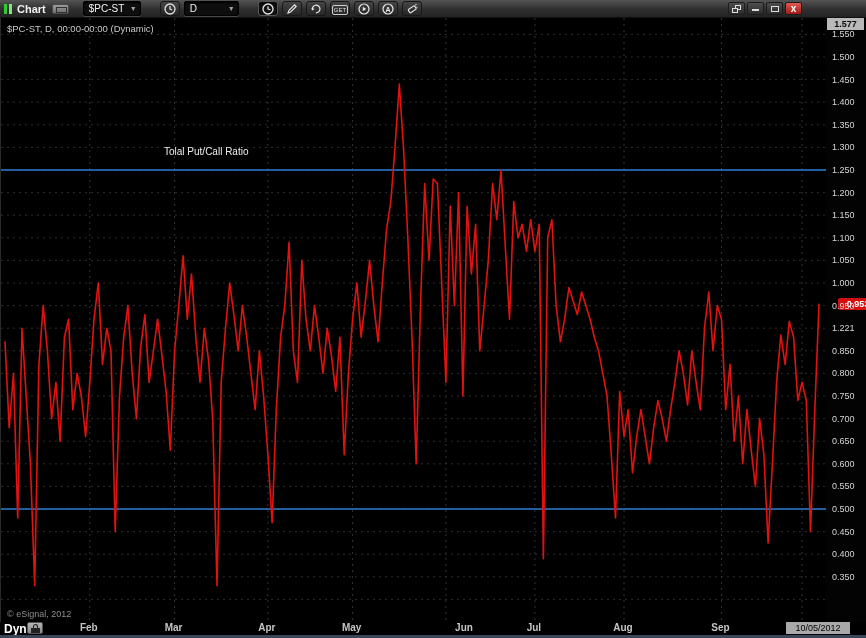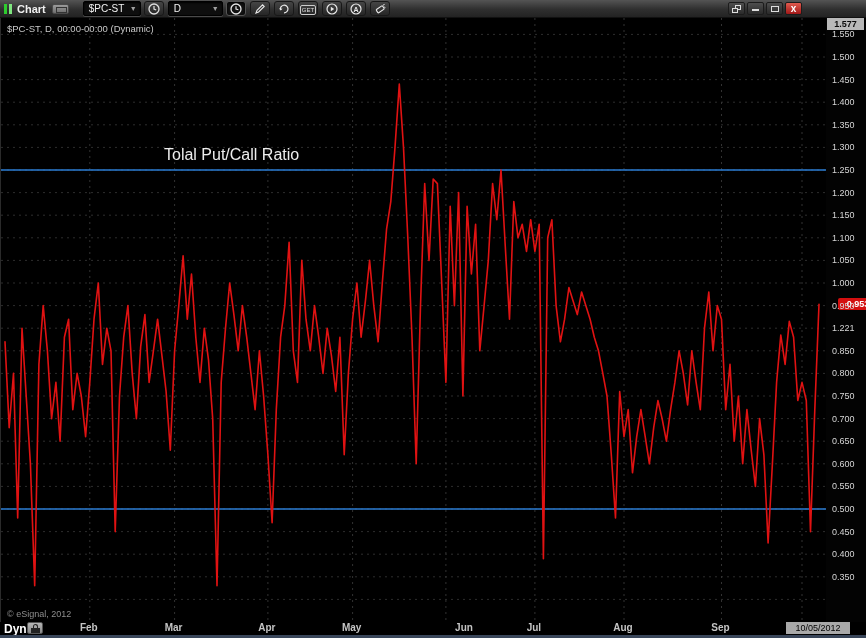--- a/index.html
+++ b/index.html
@@ -15,21 +15,21 @@
   .gbars i { width:3px; height:10px; background:#2ecc2e; display:block; }
   .gbars i:last-child { background:#7fe57f; height:10px; }
   #app-label { color:#f0f0f0; font-size:11px; font-weight:bold; margin-right:6px; }
   .badge { width:17px; height:10px; background:linear-gradient(#9a9a9a,#6f6f6f);
     border:1px solid #4a4a4a; border-radius:2px; margin-right:14px; position:relative; }
   .badge:before { content:""; position:absolute; left:3px; top:2px; width:9px; height:4px;
     border:1px solid #333; }
   .combo { height:15px; background:#0e0e0e; border:1px solid #000;
     box-shadow:inset 0 1px 2px #000, 0 1px 0 #4a4a4a; border-radius:2px;
     color:#f2f2f2; font-size:10px; display:flex; align-items:center;
-    padding:0 3px 0 5px; margin-right:3px; }
+    padding:0 3px 0 5px; margin-right:19px; }
   .combo .val { flex:1; }
   .caret { color:#a0a0a0; font-size:7px; margin-left:5px; }
   #symbol-combo { width:58px; }
   #interval-combo { width:55px; }
   .tbtn { width:20px; height:15px; margin-right:4px; border-radius:3px;
     background:linear-gradient(#454545,#262626); border:1px solid #181818;
     color:#e8e8e8; font-size:10px; line-height:13px; text-align:center; cursor:pointer; }
   .tbtn.pressed { background:#121212; border-color:#555; box-shadow:inset 0 1px 3px #000; }
   .tbtn svg { display:block; margin:1px auto 0; }
   .getbox { font-size:6px; letter-spacing:0; color:#ddd; border:1px solid #ccc;
@@ -42,21 +42,21 @@
   .wbtn .maxi { position:absolute; left:4px; top:3px; width:8px; height:6px; border:1px solid #ddd; }
   .wbtn .rest1 { position:absolute; left:6px; top:2px; width:6px; height:5px; border:1px solid #ddd; }
   .wbtn .rest2 { position:absolute; left:3px; top:5px; width:6px; height:5px; border:1px solid #ddd; background:#3a3a3a; }
   .wbtn .xx { position:absolute; width:100%; text-align:center; top:0; color:#fff;
     font-size:10px; font-weight:bold; line-height:12px; }
 
   
   #plot { position:absolute; left:0; top:18px; width:826px; height:604px; background:#000;
     border-left:1px solid #2a2a2a; }
   #subtitle { position:absolute; left:6px; top:5px; font-size:9.5px; color:#c9c9c9; }
-  #annotation { position:absolute; left:163px; top:128px; font-size:16px; color:#ededed; }
+  #annotation { position:absolute; left:163px; top:128px; font-size:10px; color:#ededed; }
   #copyright { position:absolute; left:6px; top:591px; font-size:9px; color:#8d8d8d; }
 
   
   #yaxis { position:absolute; left:826px; top:18px; width:40px; height:604px; background:#030303; }
   .ytick { position:absolute; left:6px; width:34px; font-size:9px; color:#d6d6d6; }
   #ytop-box { position:absolute; left:1px; top:0; width:37px; height:12px; background:#b9b9b9;
     color:#0a0a0a; font-size:9px; font-weight:bold; text-align:center; line-height:12px; }
   #price-badge { position:absolute; left:12px; width:40px; height:12px; background:#d40f0f;
     color:#fff; font-size:9px; font-weight:bold; text-align:center; line-height:12px;
     border-radius:2px; }

